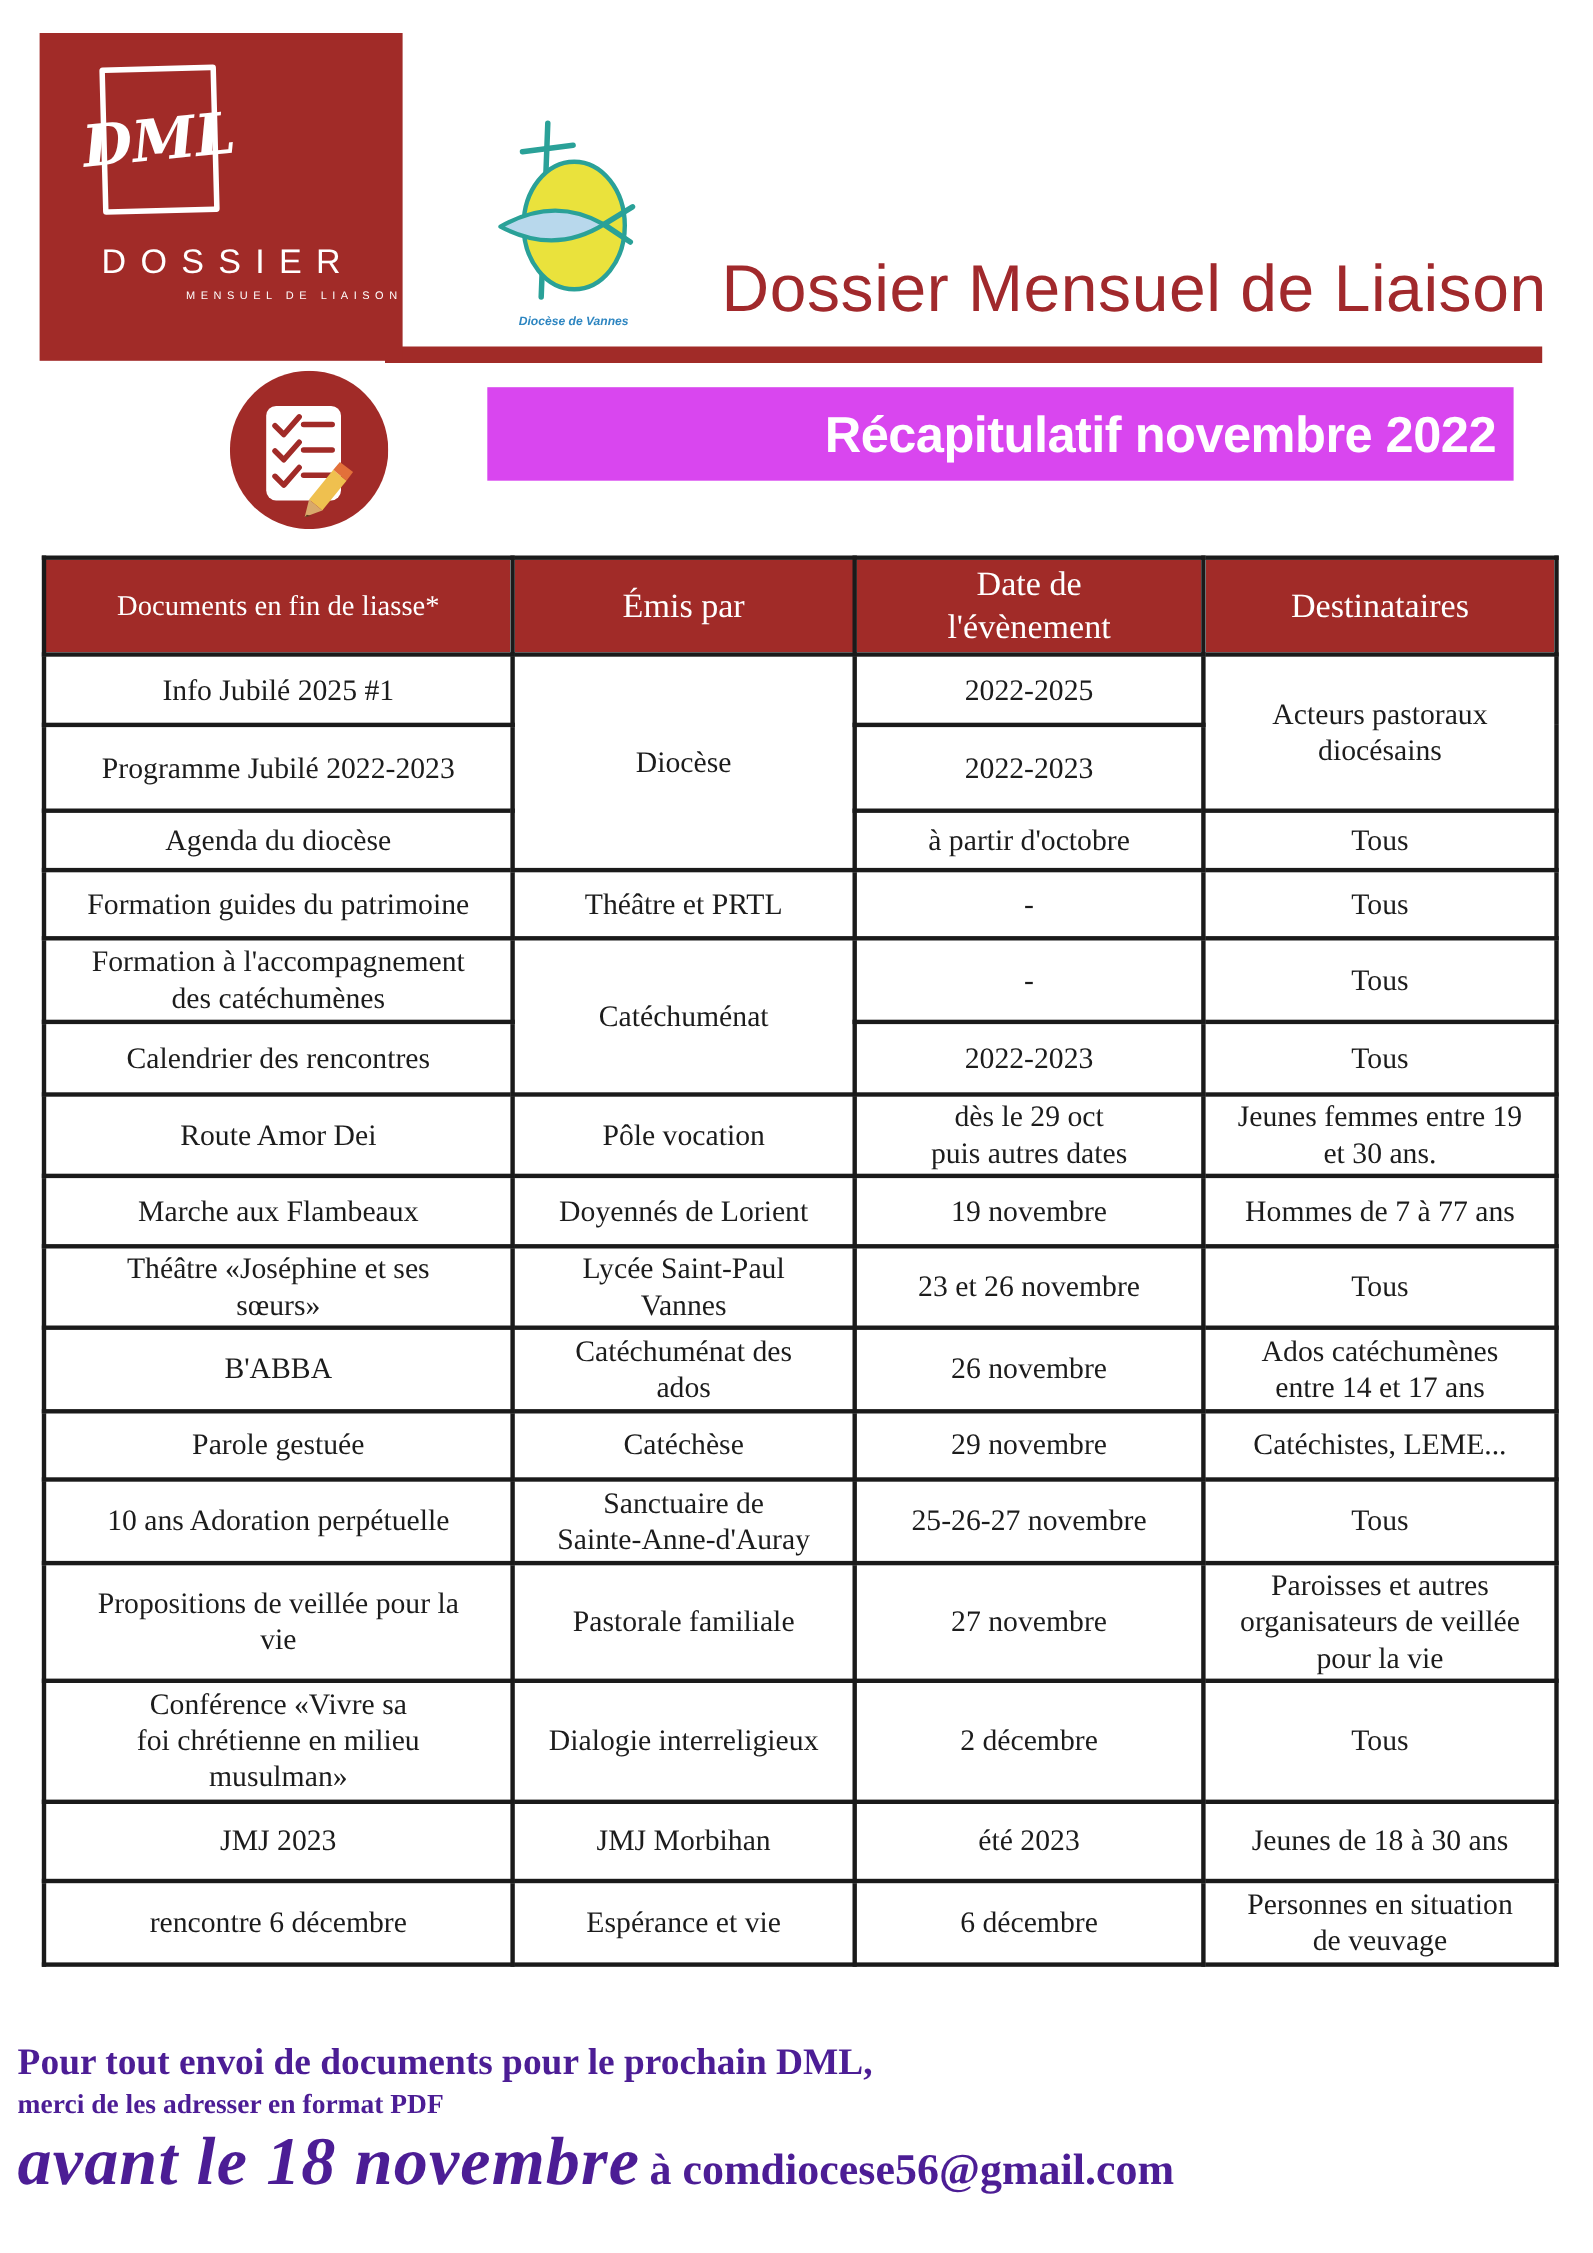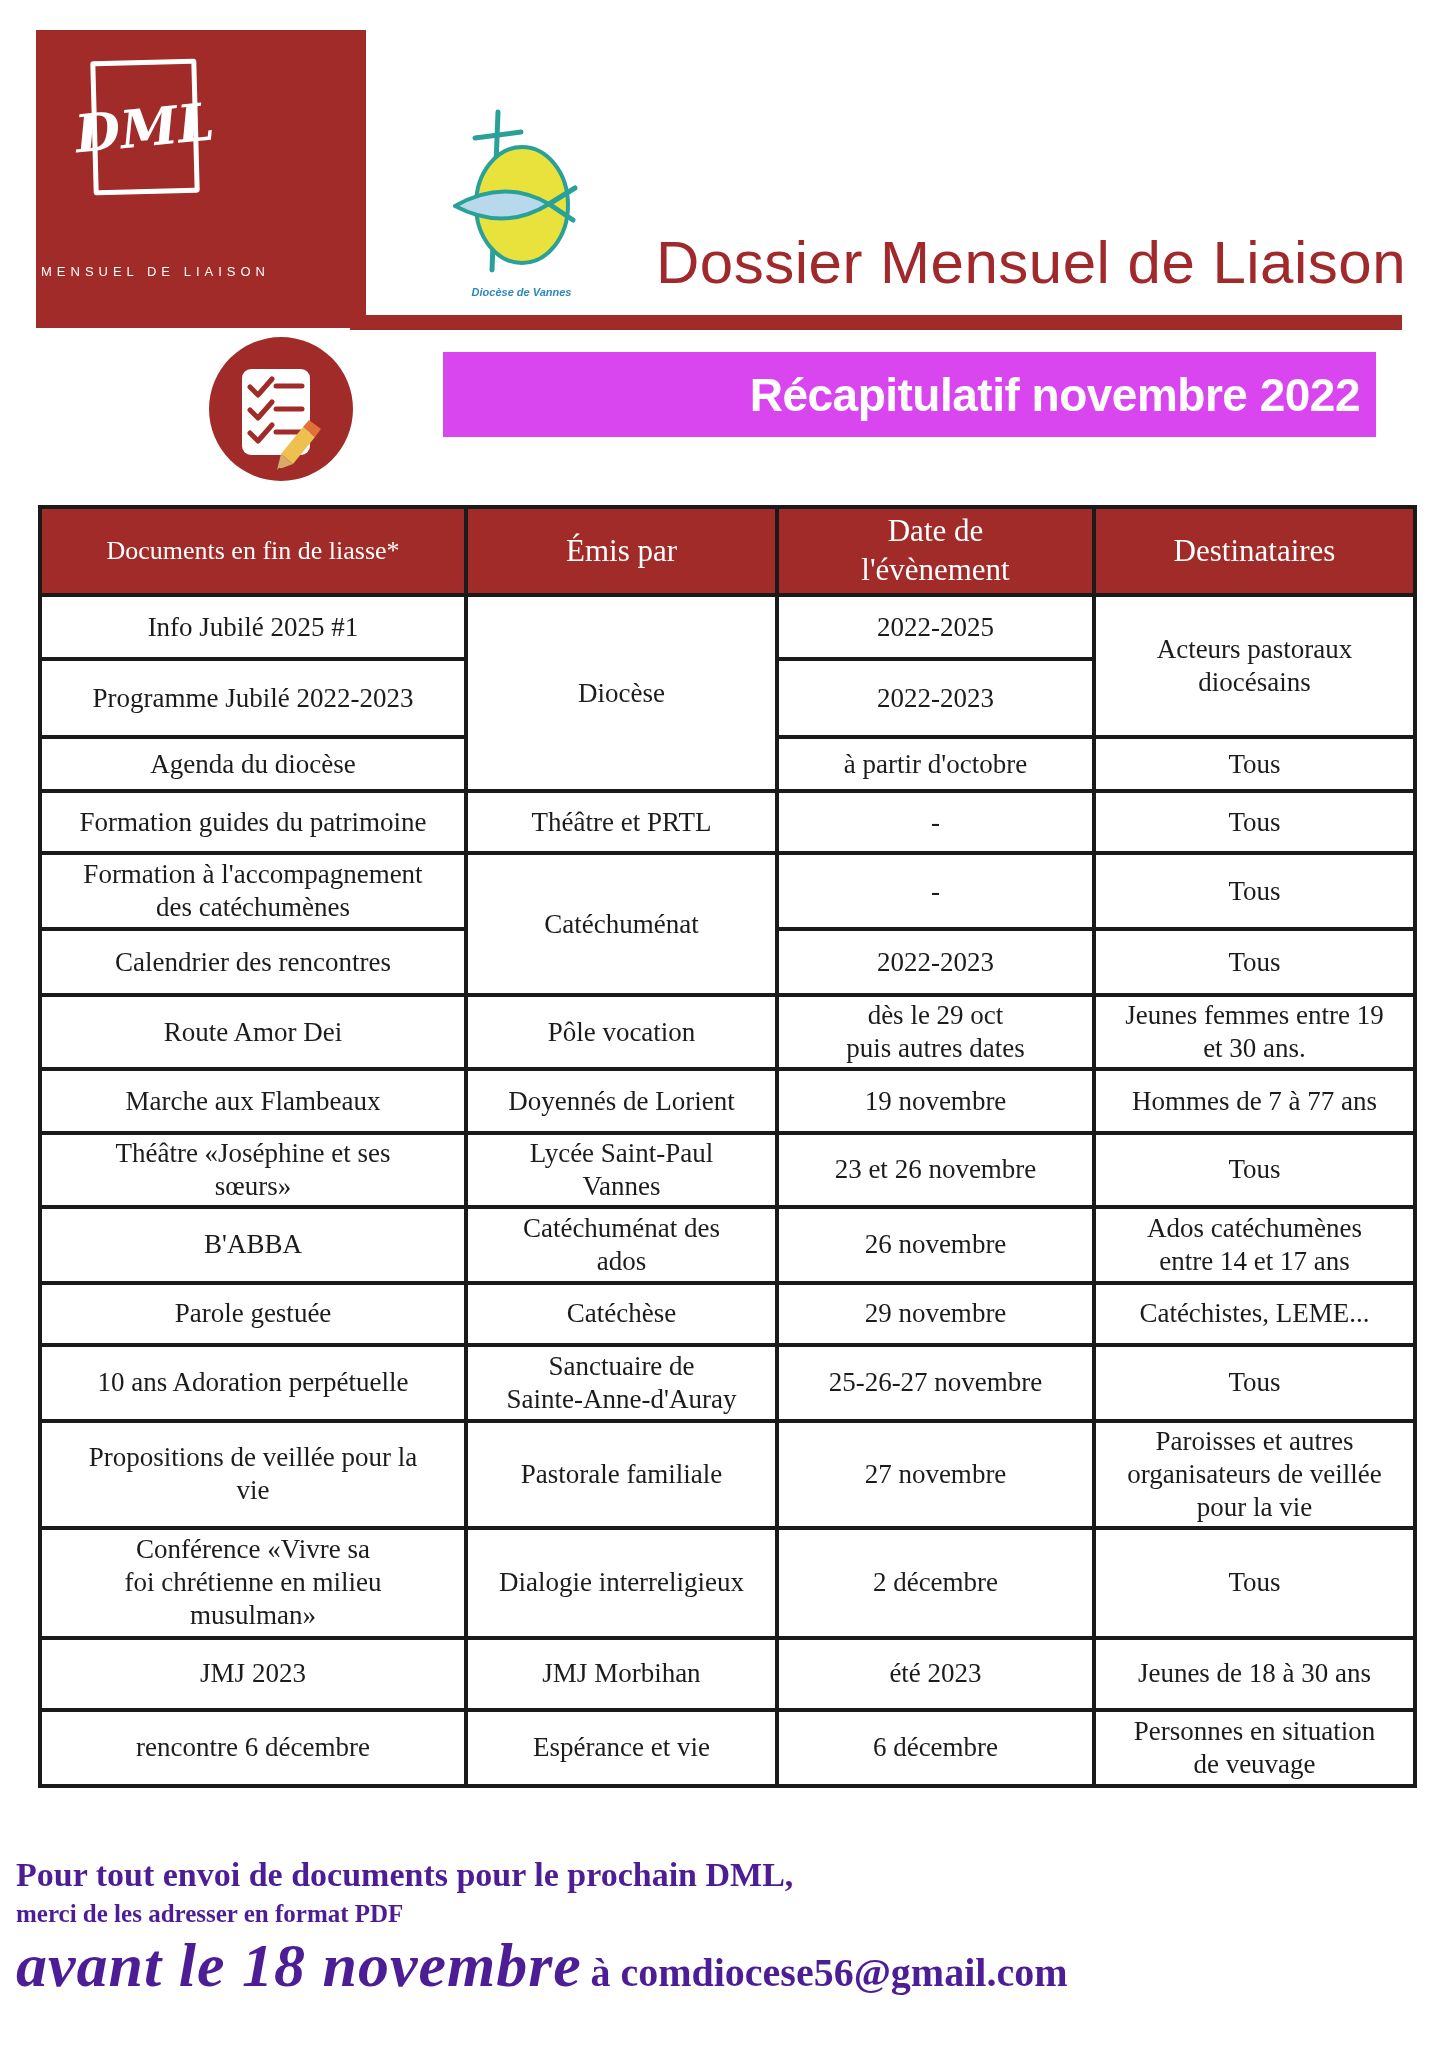--- a/index.html
+++ b/index.html
@@ -10,22 +10,22 @@
   
   .red-block{position:absolute;left:36px;top:30px;width:330px;height:298px;background:#A12B28;z-index:2;}
   .dml-square{
     position:absolute;left:56px;top:30px;width:96px;height:124px;
     border:5px solid #ffffff;border-radius:3px;transform:rotate(-1.5deg);
     display:flex;align-items:center;justify-content:center;
   }
   .dml-text{font-family:"DejaVu Serif",serif;font-style:italic;font-weight:bold;color:#ffffff;font-size:52px;transform:rotate(-4deg);}
   .dossier{position:absolute;left:0;right:0;top:190px;text-align:center;color:#ffffff;
     font-size:31px;letter-spacing:13px;text-indent:13px;font-weight:normal;}
-  .mensuel{position:absolute;left:0;right:0;top:234px;text-align:left;color:#ffffff;
-    font-size:13px;letter-spacing:5px;text-indent:5px;}
+  .mensuel{position:absolute;left:0;right:0;top:234px;text-align:right;color:#ffffff;
+    font-size:10px;letter-spacing:5px;text-indent:5px;}
   .red-bar{position:absolute;left:350px;top:315px;width:1052px;height:15px;background:#A12B28;z-index:1;}
 
   
   .diocese-logo{position:absolute;left:449px;top:108px;width:145px;height:205px;z-index:3;}
   .logo-caption{position:absolute;left:-10px;top:178px;width:165px;text-align:center;
     font-style:italic;font-weight:bold;color:#2E86C1;font-size:11px;}
 
   
   .page-title{position:absolute;left:656px;top:228px;width:760px;
     font-size:60px;color:#A1292C;white-space:nowrap;letter-spacing:0.5px;z-index:3;}
@@ -58,20 +58,21 @@
 </style>
 </head>
 <body>
 
 <div class="red-bar"></div>
 
 <div class="red-block">
   <div class="dml-square">
     <span class="dml-text">DML</span>
   </div>
+  <div class="dossier">DOSSIER</div>
   <div class="mensuel">MENSUEL DE LIAISON</div>
 </div>
 
 <div class="diocese-logo">
   <svg width="145" height="175" viewBox="0 0 145 175">
 
     <line x1="49" y1="4" x2="43" y2="162" stroke="#2AA198" stroke-width="5" stroke-linecap="round"></line>
     <line x1="26" y1="30" x2="72" y2="24" stroke="#2AA198" stroke-width="5" stroke-linecap="round"></line>
 
     <ellipse cx="73" cy="97" rx="46" ry="58" fill="#EAE23C" stroke="#2AA198" stroke-width="4"></ellipse>

